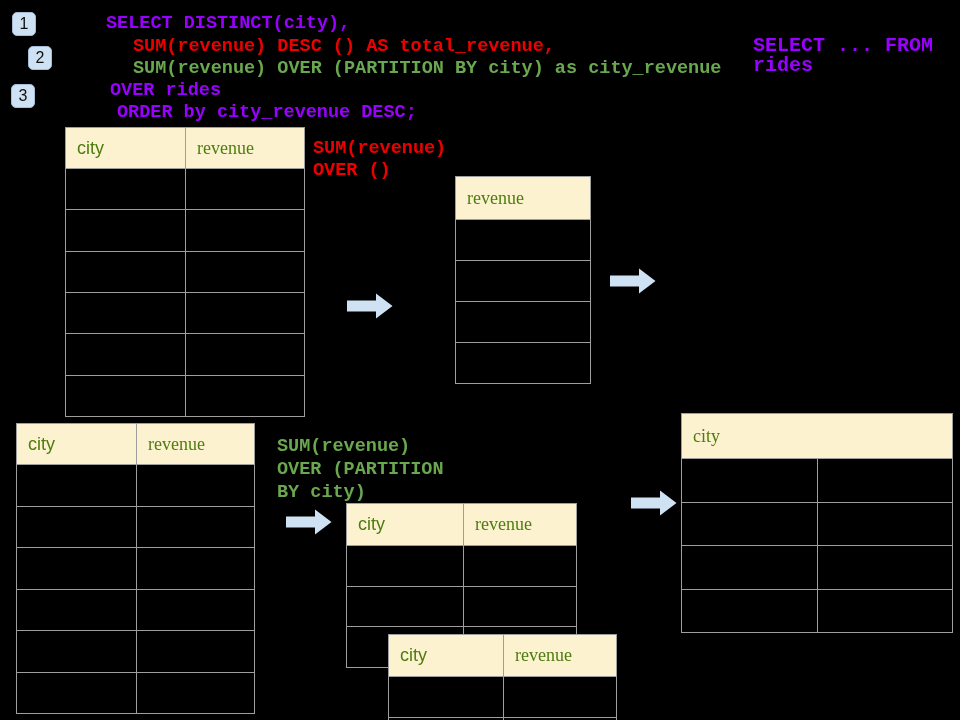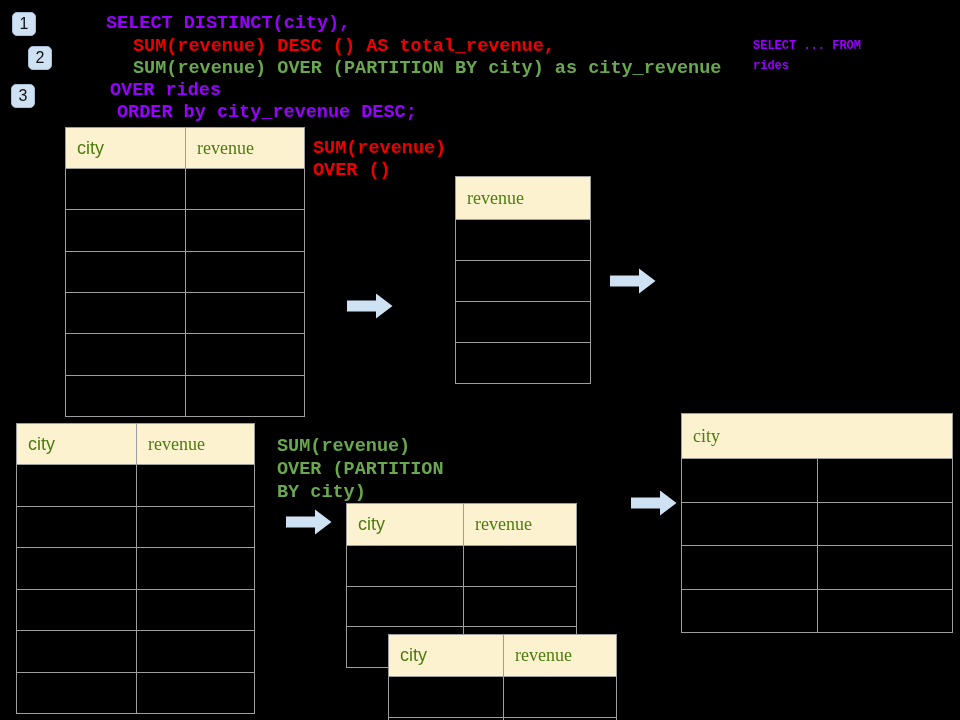--- a/index.html
+++ b/index.html
@@ -13,21 +13,21 @@
     background:#cfe2f3;border:1px solid #a7bcd6;box-sizing:border-box;
     display:flex;align-items:center;justify-content:center;
     font:16px "Liberation Sans",sans-serif;color:#111;
   }
   
   .code{
     position:absolute;white-space:pre;
     font:bold 18.5px "Liberation Mono",monospace;
     line-height:22px;letter-spacing:0px;
   }
-  .code.small{font-size:12px;line-height:20px;}
+  .code.small{font-size:20px;line-height:20px;}
   .purple{color:#9900ff;}
   .red{color:#ee0000;}
   .green{color:#6aa84f;}
   .ann-green{line-height:23px;}
   
   .tbl{
     position:absolute;background:#000;border:1px solid #9e9e9e;
     box-sizing:border-box;display:flex;flex-direction:column;
   }
   .thead{display:flex;background:#fdf2d0;flex:none;}

